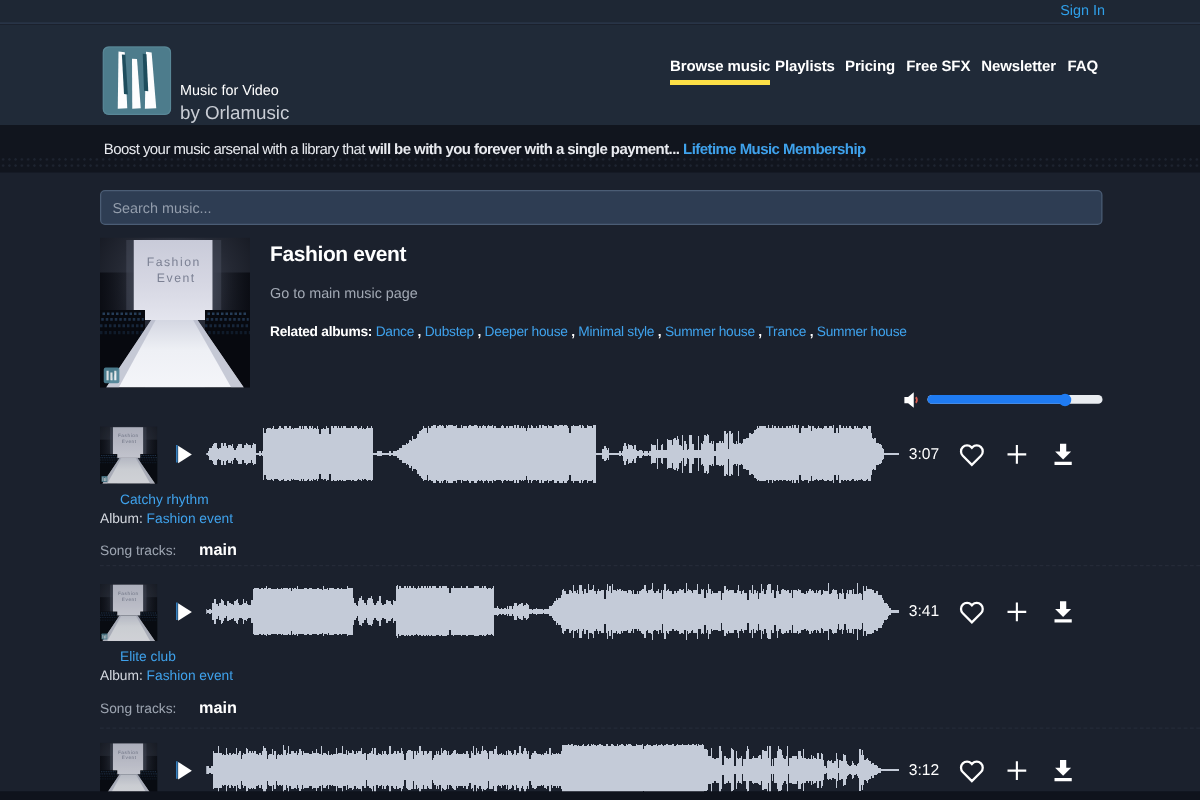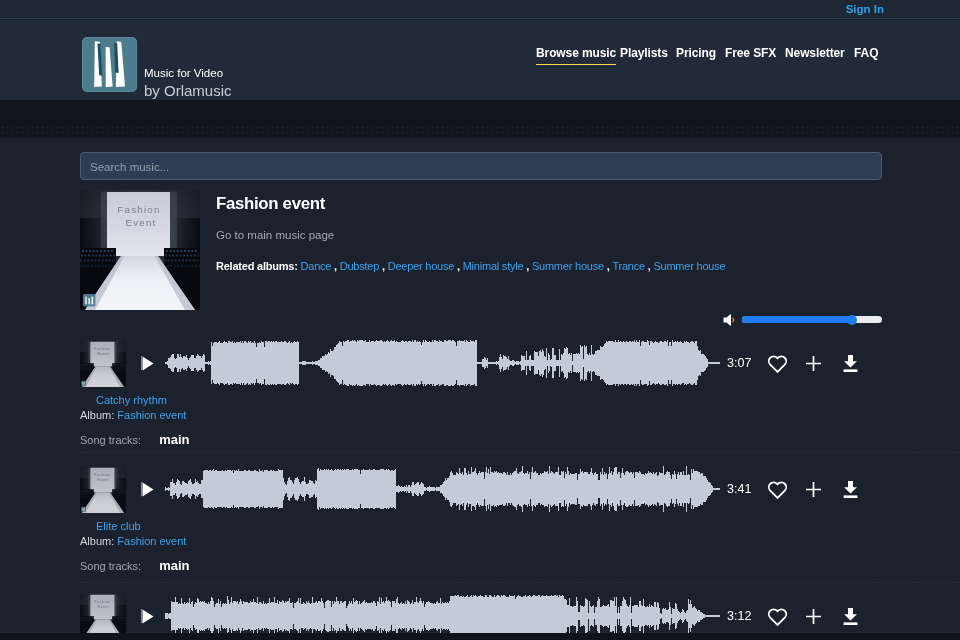--- a/index.html
+++ b/index.html
@@ -1,25 +1,25 @@
 <!DOCTYPE html>
 <html><head><meta charset="utf-8">
 <style>
 * { margin:0; padding:0; box-sizing:border-box; }
 html,body { width:960px; height:640px; overflow:hidden; background:#1b212d;
   font-family:"Liberation Sans",sans-serif; }
 a { color:#3fa2ec; text-decoration:none; }
 #topbar { position:absolute; left:0; top:0; width:960px; height:19px; background:#1e2734; border-bottom:1px solid #2c3a4f; }
-#signin { position:absolute; right:76px; top:3px; font-size:11.5px; font-weight:bold; color:#2f9fe8; }
+#signin { position:absolute; right:76px; top:3px; font-size:11.5px; font-weight:normal; color:#2f9fe8; }
 #header { position:absolute; left:0; top:20px; width:960px; height:80px; background:#202a38; }
 #logo { position:absolute; left:82px; top:37px; width:55px; height:55px; }
 #brand { position:absolute; left:144px; top:67px; color:#fff; font-size:11.5px; }
 #brand .by { font-size:15px; color:#c9cdd5; margin-top:3px;text-align:center; }
 #nav span { position:absolute; top:46px; font-size:12px; font-weight:bold; color:#fff; white-space:nowrap; letter-spacing:-0.1px; }
-#nav .u { border-bottom:1px solid #fde047; padding-bottom:4px; }
+#nav .u { border-bottom:4px solid #fde047; padding-bottom:4px; }
 #banner { position:absolute; left:0; top:100px; width:960px; height:38px; background:#11151e; }
 #banner .dots { position:absolute; left:0; top:25px; width:960px; height:11px; background-image:radial-gradient(circle, #28303f 0.8px, transparent 1.1px); background-size:5px 5px; opacity:0.55; }
 #banner .in { position:absolute; left:83px; top:12px; font-size:12px; letter-spacing:-0.45px; color:#e8eaef; }
 #search { position:absolute; left:80px; top:152px; width:802px; height:28px; background:#2e3d53; border:1px solid #4b5d75; border-radius:4px; }
 #search span { position:absolute; left:9px; top:7.5px; font-size:11.5px; color:#939dac; }
 #albart { position:absolute; left:80px; top:190px; width:120px; height:120px; }
 #h1 { position:absolute; left:216px; top:194px; font-size:16.8px; letter-spacing:-0.3px; font-weight:bold; color:#fff; }
 #goto { position:absolute; left:216px; top:229px; font-size:11.5px; color:#a2a9b4; }
 #rel { position:absolute; left:216px; top:260px; font-size:11px; letter-spacing:-0.02em; color:#fff; font-weight:bold; }
 #rel a { font-weight:normal;margin-top:16px; }
@@ -57,20 +57,21 @@
 <div id="nav">
     <span style="left:536px" class="u">Browse music</span>
     <span style="left:620px" class="">Playlists</span>
     <span style="left:676px" class="">Pricing</span>
     <span style="left:725px" class="">Free SFX</span>
     <span style="left:785px" class="">Newsletter</span>
     <span style="left:854px" class="">FAQ</span>
   </div>
 <div id="banner">
     <div class="dots"></div>
+    <div class="in">Boost your music arsenal with a library that <b>will be with you forever with a single payment...</b> <a style="font-weight:bold">Lifetime Music Membership</a></div>
   </div>
 <div id="search">
     <span>Search music...</span>
   </div>
 <div id="albart"><svg viewBox="0 0 120 120" width="100%" height="100%" preserveAspectRatio="none" xmlns="http://www.w3.org/2000/svg">
 <defs>
 <linearGradient id="wallmain" x1="0" y1="0" x2="0" y2="1">
  <stop offset="0" stop-color="#c9cbd9"></stop>
           <stop offset="0.55" stop-color="#d6d7e3"></stop>
           <stop offset="1" stop-color="#e4e5ee"></stop>

